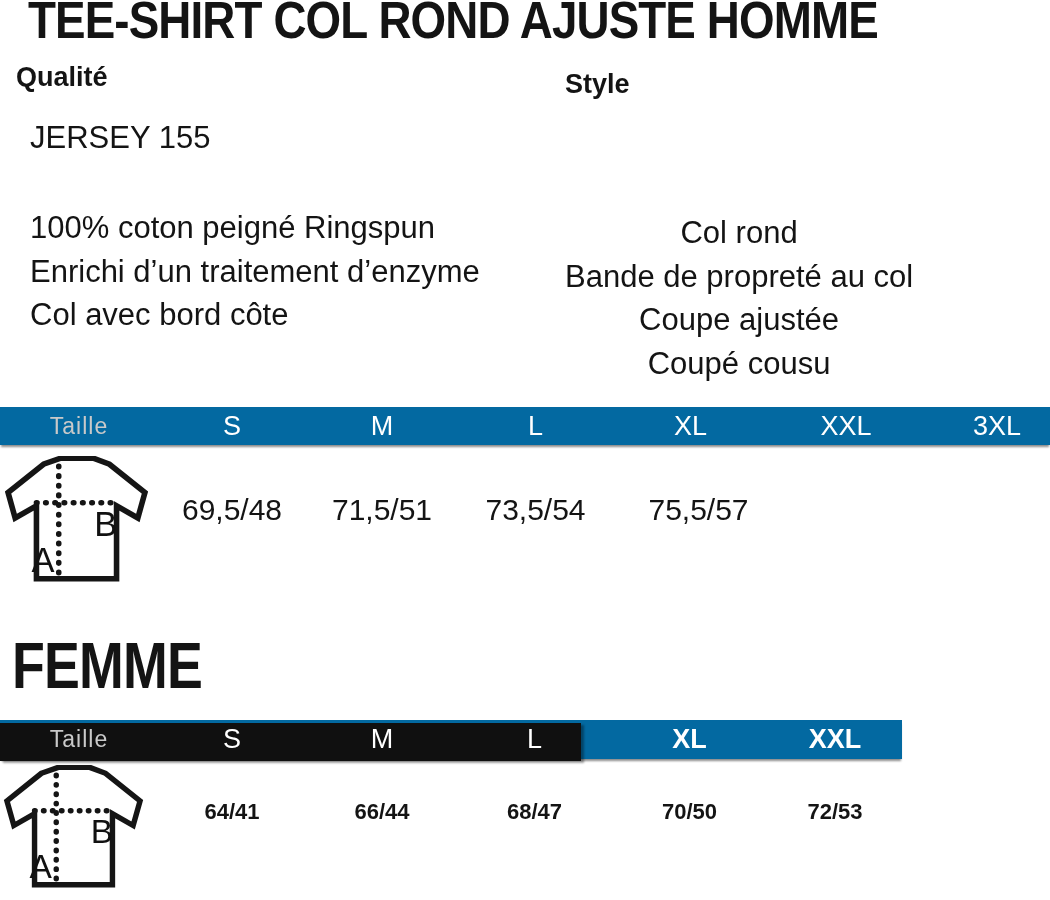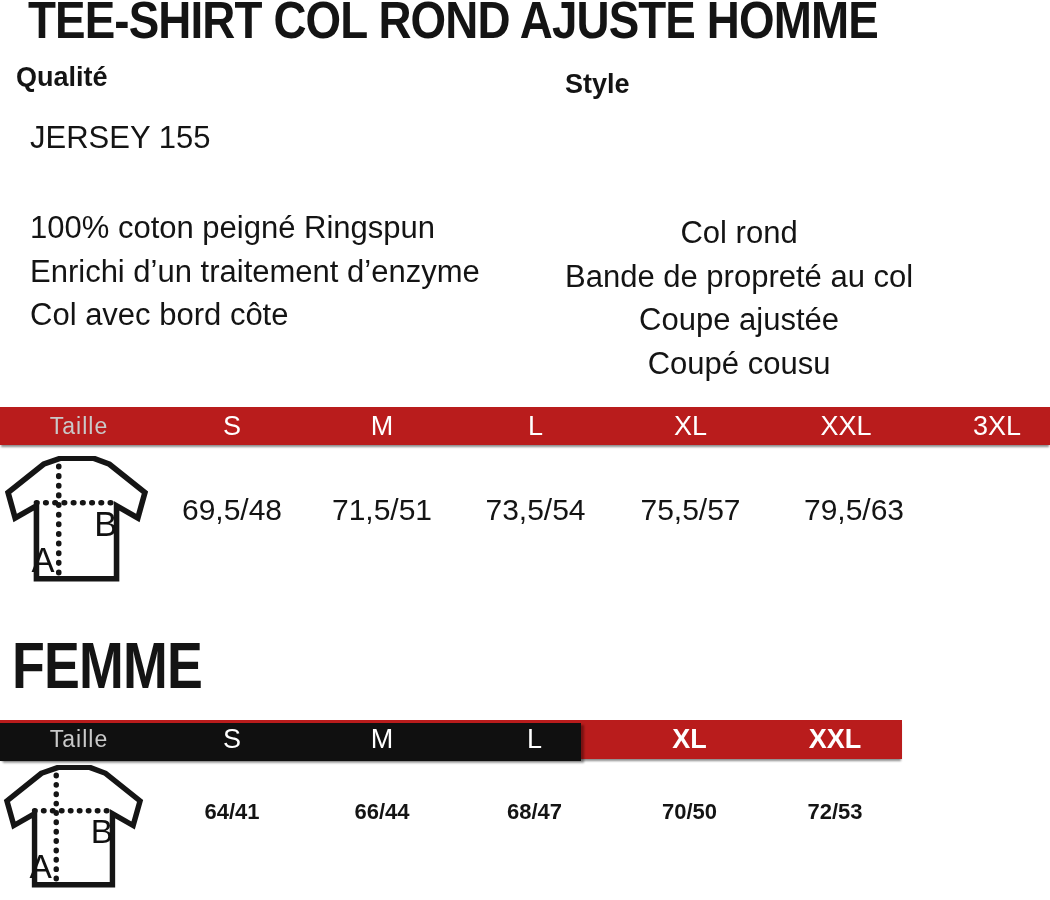--- a/index.html
+++ b/index.html
@@ -30,21 +30,21 @@
 
   .fabric { left: 30px; top: 120px; font-size: 31px; }
 
   .lines { font-size: 31px; line-height: 43.5px; }
   .lines div { white-space: nowrap; }
   .quality-lines { left: 30px; top: 206px; }
   .style-lines   { left: 565px; top: 211px; text-align: center; }
 
   
   .bar {
-    background: #b91c1c;
+    background: #0369a1;
     display: grid;
     align-items: center;
     box-shadow: 0 3px 2px -1px rgba(0,0,0,0.45);
   }
   .bar span {
     position: relative; z-index: 1;
     text-align: center;
     color: #ffffff;
     font-size: 27px;
   }
@@ -145,21 +145,20 @@
   <text x="27" y="114">A</text>
   <text x="89" y="79">B</text>
 </svg>
 
 <div class="abs values row1">
   <span></span>
   <span>69,5/48</span>
   <span>71,5/51</span>
   <span>73,5/54</span>
   <span>75,5/57</span>
-  <span>79,5/63</span>
 </div>
 
 <h2 class="abs femme-heading">FEMME</h2>
 
 <div class="abs bar bar2">
   <span>Taille</span>
   <span>S</span>
   <span>M</span>
   <span>L</span>
   <span>XL</span>

